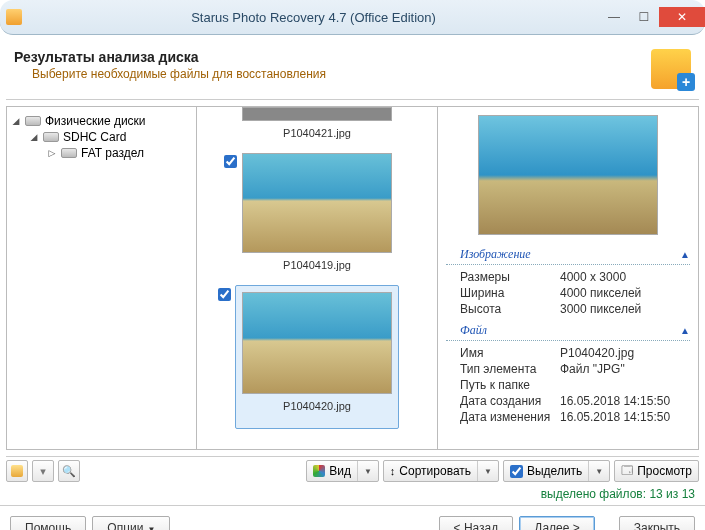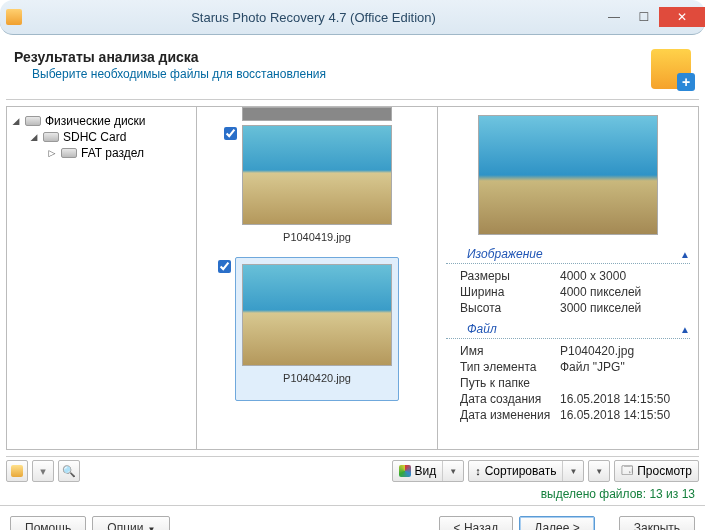--- a/index.html
+++ b/index.html
@@ -8,21 +8,21 @@
 .titlebar { height: 35px; background: linear-gradient(#e9f1f8, #dce8f2); display: flex; align-items: center; border-bottom: 1px solid #a0b8c8; border-radius: 13px; }
 .titlebar .icon { width: 16px; height: 16px; margin: 0 6px; background: linear-gradient(#ffd070,#f0a030); border-radius:2px; }
 .titlebar .title { flex: 1; text-align: center; color: #2a4a66; font-size: 13px; }
 .win-btns { display: flex; }
 .win-btn { width: 30px; height: 20px; display: flex; align-items: center; justify-content: center; color: #555; }
 .win-close { background: #e04b3c; color:#fff; width: 46px; }
 
 .header { padding: 14px 14px 10px; display:flex; align-items:flex-start; }
 .header-text { flex:1; }
 .header h1 { font-size: 14px; font-weight: bold; color: #222; }
-.header p { font-size: 12px; color: #0369a1; margin-left: 18px; margin-top:2px; }
+.header p { font-size: 12px; color: #a16207; margin-left: 18px; margin-top:2px; }
 .header-icon { width: 40px; height: 40px; background: linear-gradient(#ffd24a,#f5a22c); border-radius:4px; position:relative; }
 .header-icon::after { content:"+"; position:absolute; bottom:-2px; right:-4px; width:18px;height:18px; background:#2b88d8; color:#fff; border-radius:3px; font-size:14px; font-weight:bold; display:flex; align-items:center; justify-content:center; }
 
 .hr { height:1px; background:#ccc; margin: 0 6px; }
 
 .content { display:flex; height: 344px; margin: 6px; border:1px solid #bbb; }
 
 .tree { width: 190px; border-right:1px solid #bbb; padding:6px 4px; background:#fff; }
 .tree-row { display:flex; align-items:center; gap:4px; padding:1px 0; white-space:nowrap; }
 .tree-toggle { width:10px; height:10px; display:flex; align-items:center; justify-content:center; color:#555; font-size:9px;}
@@ -35,21 +35,21 @@
 .thumb-check { position:absolute; left:-18px; top:2px; }
 .thumb { width:150px; height:100px; border:1px solid #aaa; background:linear-gradient(180deg,#68c0d8 0%,#3a9cc8 45%,#d8c890 48%,#b4985c 100%); }
 .thumb.crop { height:14px; background:#888; border:1px solid #aaa;}
 .thumb-label { font-size:11px; color:#333; padding:6px 0 10px; }
 .thumb-sel { border:1px solid #6fa8dc; background:#e0eefb; padding:6px; border-radius:2px;}
 .thumb-sel .thumb { width:150px; height:102px;}
 
 .details { width: 260px; padding: 8px; overflow:hidden; }
 .preview { width: 180px; height: 120px; border:1px solid #aaa; margin:0 auto 10px; background:linear-gradient(180deg,#6ec4df 0%,#2f93c6 50%,#c9b87d 55%,#a48954 100%);}
 .section-head { display:flex; align-items:center; color:#2156b5; font-size:12px; padding:2px 0; border-bottom:1px dotted #8ab; margin-bottom:4px;}
-.section-head span:first-child { font-style:italic; flex:1; margin-left:21px;}
+.section-head span:first-child { font-style:italic; flex:1; margin-left:14px;font-family:Liberation Serif, serif;}
 .section-caret { color:#2156b5; font-size:10px;}
 .prop { display:flex; padding:1px 0 1px 14px; }
 .prop .k { width:100px; color:#333; }
 .prop .v { color:#333;text-align:center; }
 
 .toolbar { display:flex; align-items:center; margin:0 6px; padding:3px 0; border-top:1px solid #ccc; gap:4px;}
 .tb-btn { width:22px; height:22px; border:1px solid #b8b8b8; background:linear-gradient(#fefefe,#e8e8e8); border-radius:2px; display:flex; align-items:center; justify-content:center;}
 .tb-split { display:flex; align-items:center; border:1px solid #b8b8b8; background:linear-gradient(#fefefe,#e8e8e8); border-radius:2px; height:22px; }
 .tb-split .seg { padding:0 6px; display:flex; align-items:center; gap:4px; height:100%;}
 .tb-split .seg + .seg { border-left:1px solid #ccc;}
@@ -104,20 +104,21 @@
     <div class="tree-row indent2">
       <span class="tree-toggle">▷</span>
       <span class="tree-icon"></span>
       <span>FAT раздел</span>
     </div>
   </div>
 
   <div class="thumbs">
     <div class="thumb-group">
       <div class="thumb crop"></div>
+      <div class="thumb-label">P1040421.jpg</div>
     </div>
     <div class="thumb-group">
       <input type="checkbox" class="thumb-check" checked="" style="">
       <div class="thumb"></div>
       <div class="thumb-label">P1040419.jpg</div>
     </div>
     <div class="thumb-group thumb-sel">
       <input type="checkbox" class="thumb-check" checked="" style="">
       <div class="thumb"></div>
       <div class="thumb-label">P1040420.jpg</div>
@@ -195,20 +196,24 @@
   <div class="tb-split">
     <div class="seg">
         <span style="font-size:11px;">↕</span>
         <span>Сортировать</span>
       </div>
     <div class="seg">
         <span class="tb-caret">▼</span>
       </div>
   </div>
   <div class="tb-split">
+    <div class="seg">
+        <input type="checkbox" checked="" style="">
+        <span>Выделить</span>
+      </div>
     <div class="seg">
         <span class="tb-caret">▼</span>
       </div>
   </div>
   <div class="tb-split">
     <div class="seg">
         <span style="font-size:11px;">🗔</span>
         <span>Просмотр</span>
       </div>
   </div>

